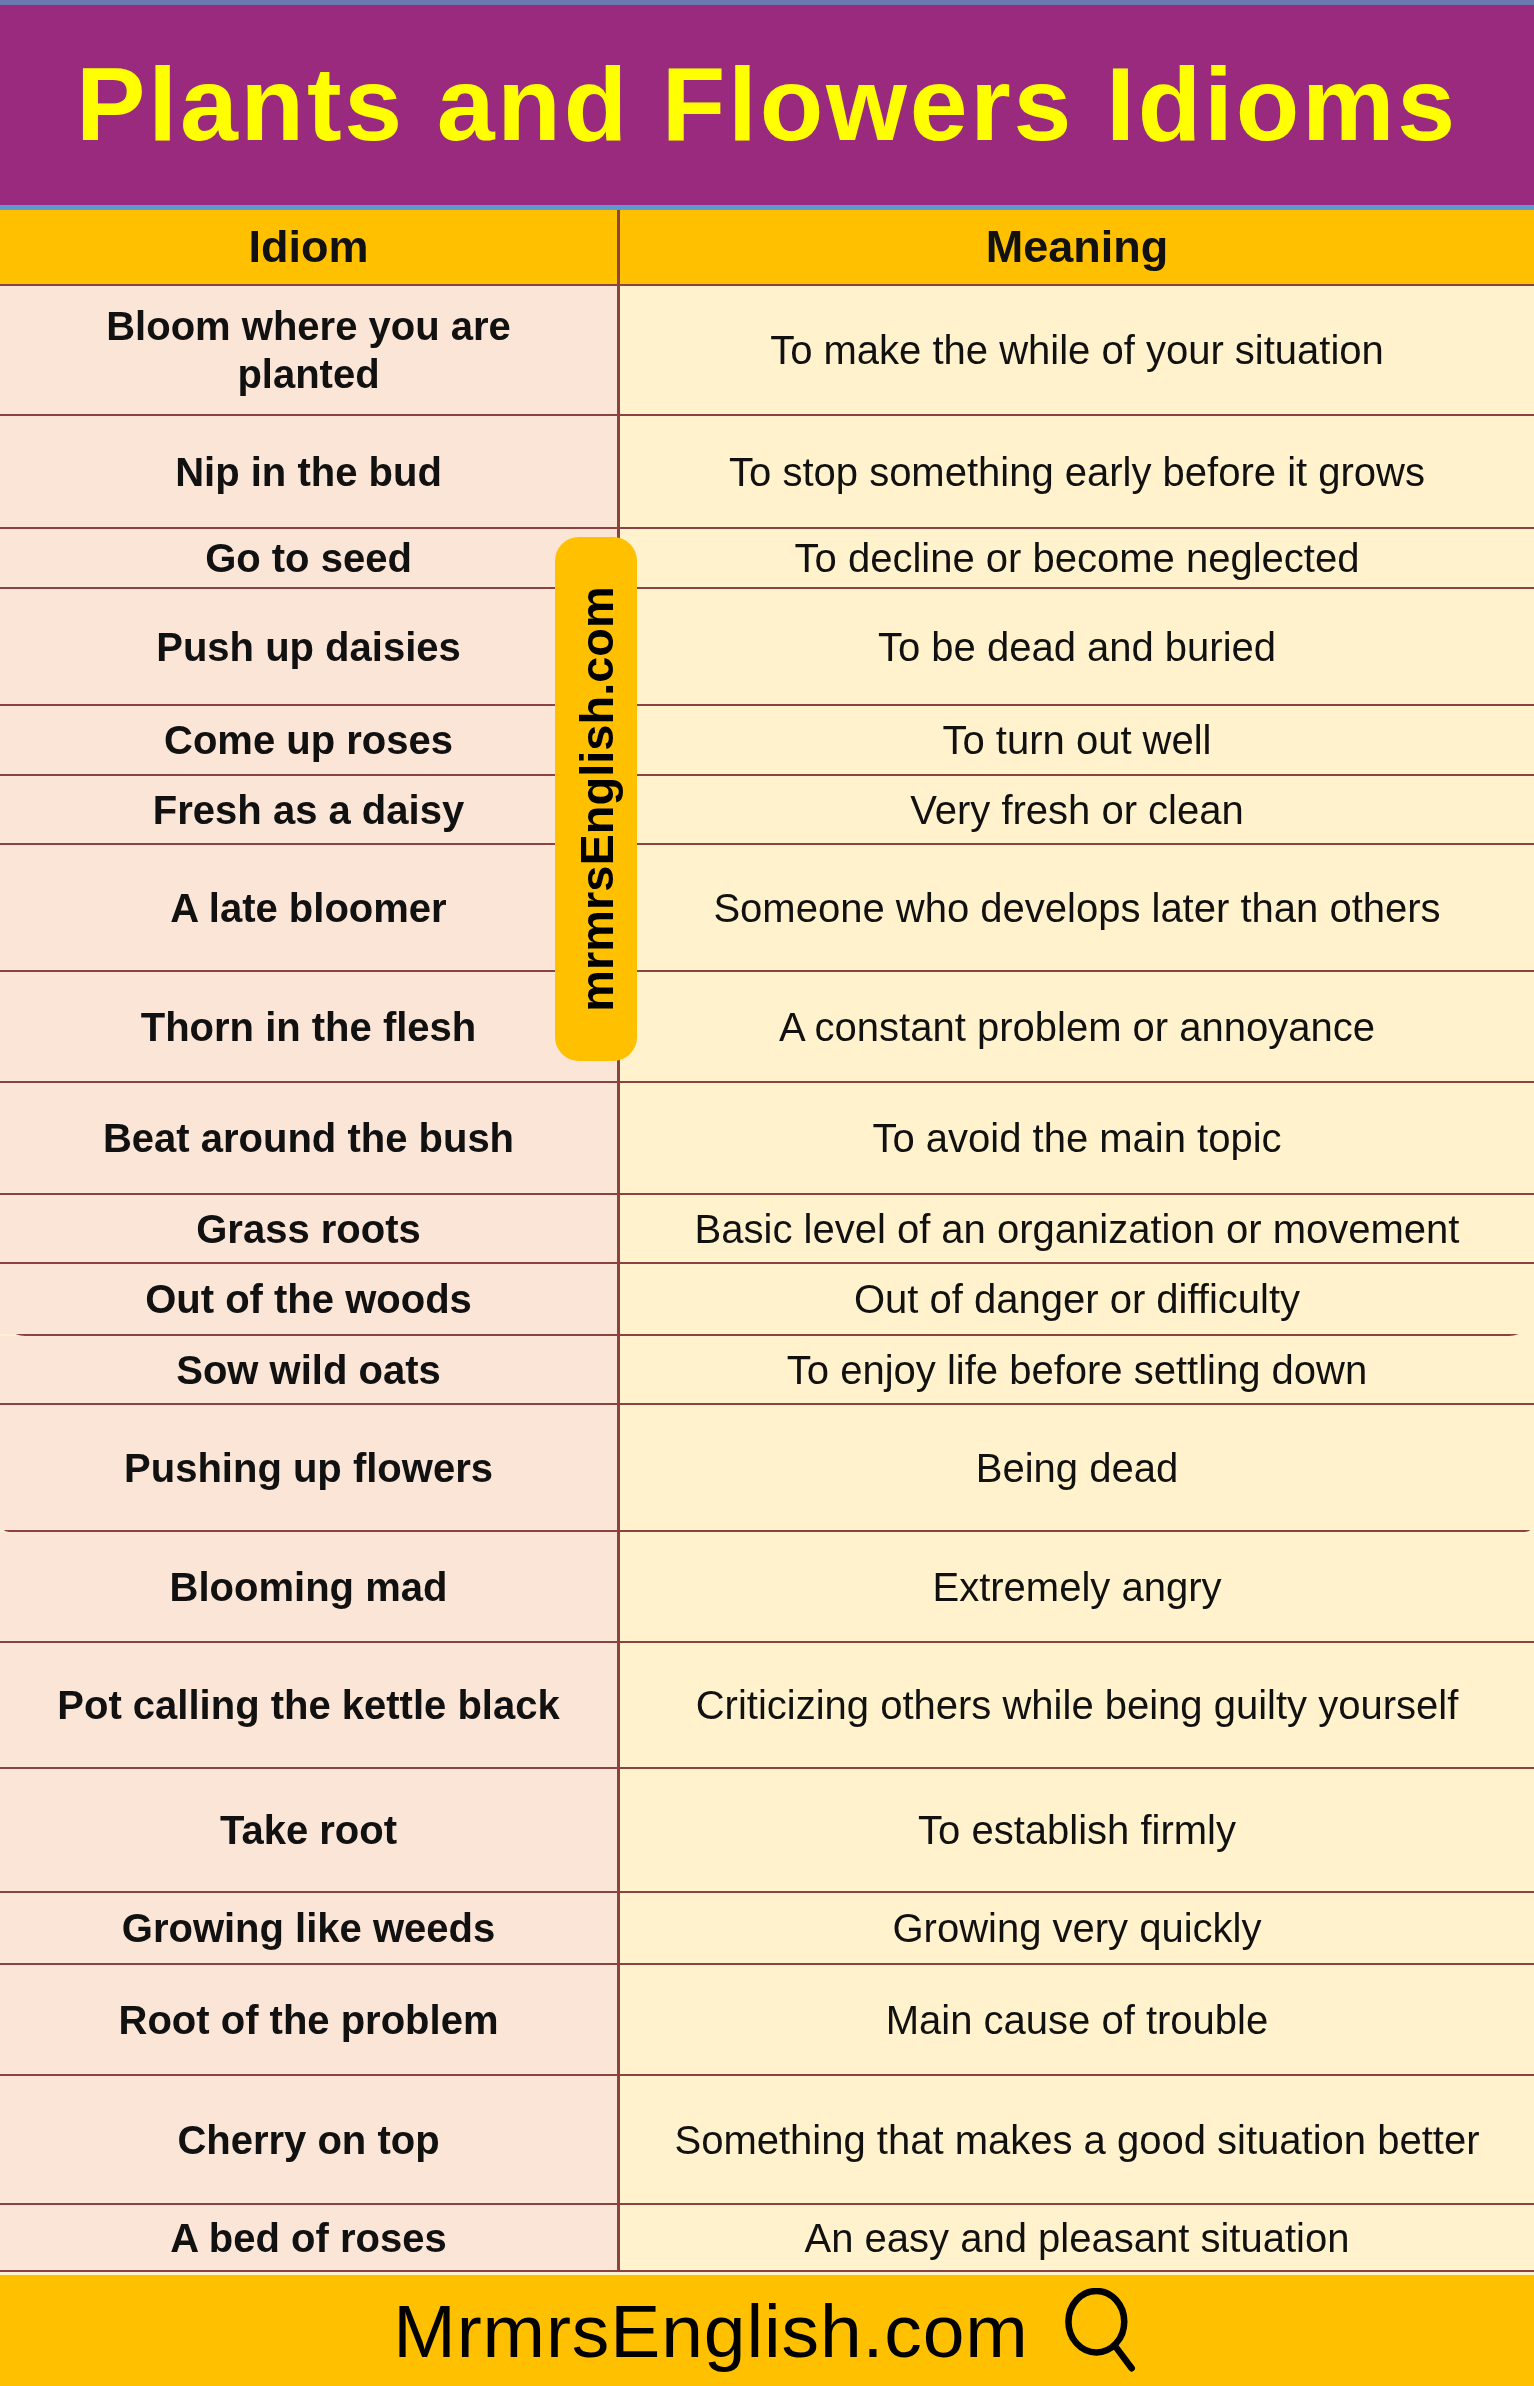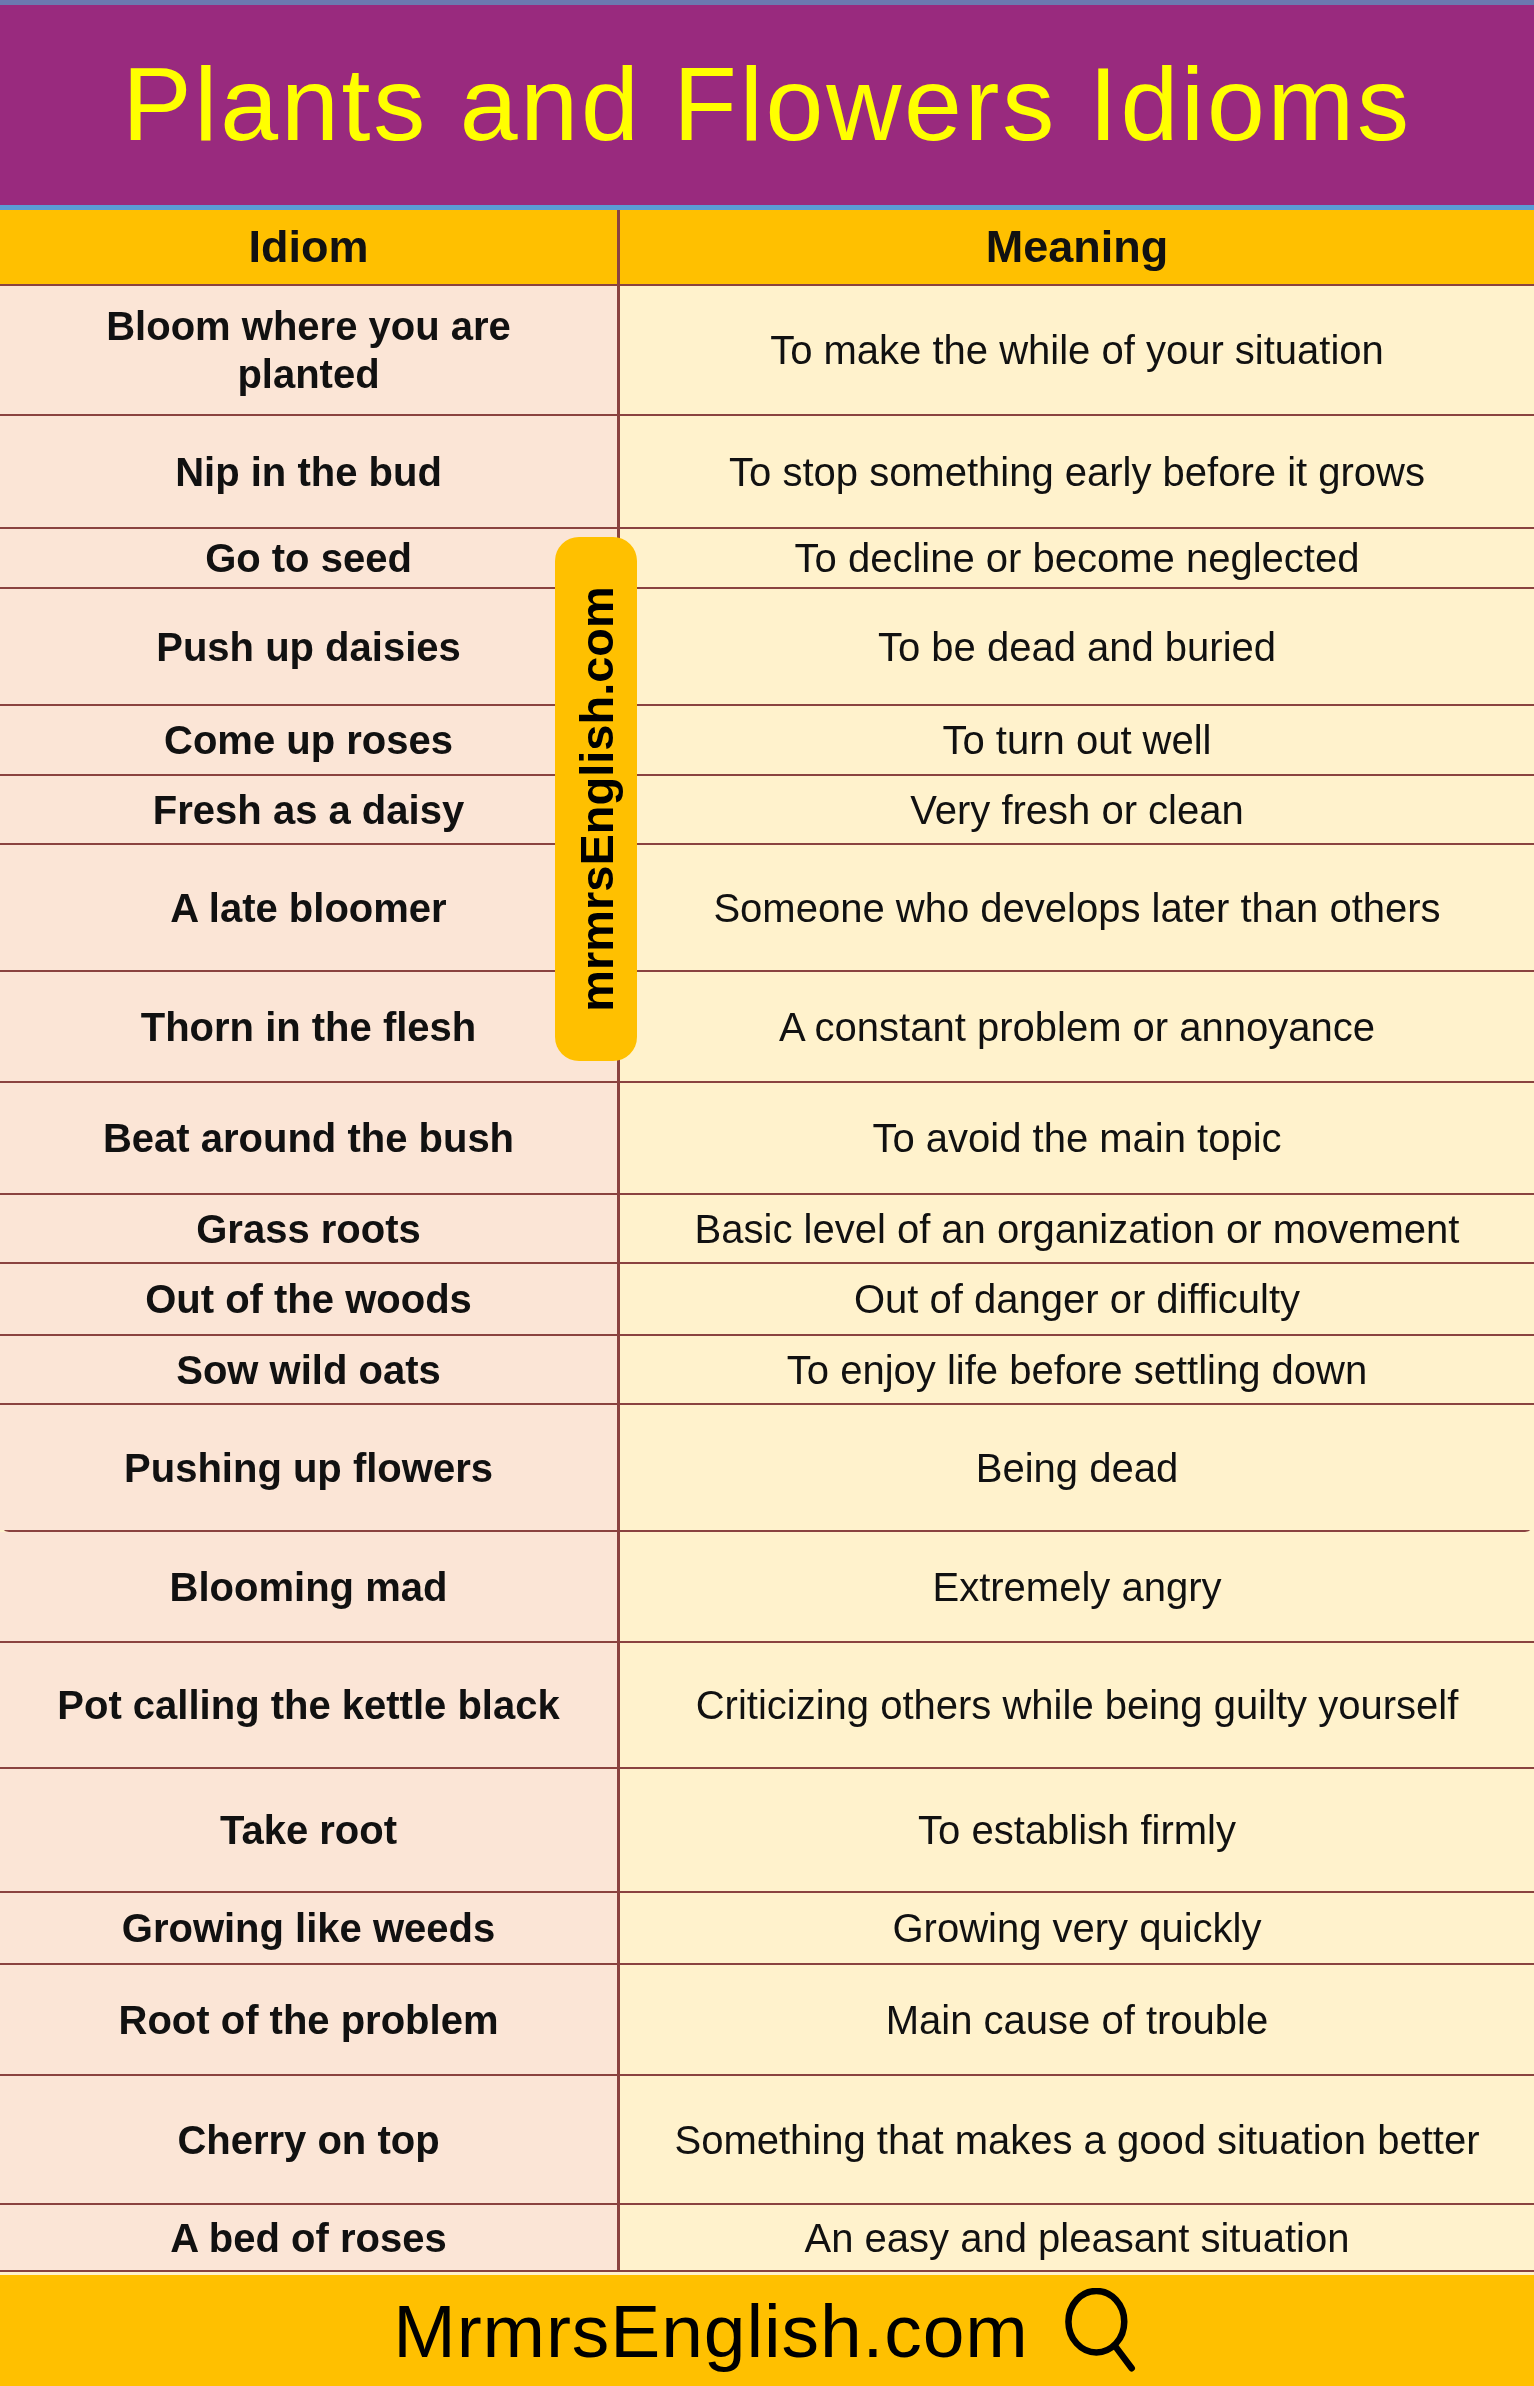--- a/index.html
+++ b/index.html
@@ -19,21 +19,21 @@
   
   .top-strip { height:4.7px; background: var(--topstrip, #6B79B0); }
   .banner {
     height:200px;
     background: var(--purple, #992A7E);
     display:flex; align-items:center; justify-content:center;
   }
   .banner h1 {
     margin:0;
     font-size:104px;
-    font-weight:400;
+    font-weight:700;
     letter-spacing:2.8px;
     color: var(--title_yellow, #FFFF00);
     white-space:nowrap;
   }
   .blue-line { height:5.6px; background: var(--blue, #5B9BD5); }
 
   
   .tbl { width:100%; }
   .row { display:flex; box-sizing:border-box; border-bottom:2.8px solid var(--border, #8A4340); }
   .cell {
@@ -147,21 +147,21 @@
           <div class="cell meaning">A constant problem or annoyance</div>
         </div>
         <div class="row" style="height: 112px;">
           <div class="cell idiom">Beat around the bush</div>
           <div class="cell meaning">To avoid the main topic</div>
         </div>
         <div class="row" style="height: 69px;">
           <div class="cell idiom">Grass roots</div>
           <div class="cell meaning">Basic level of an organization or movement</div>
         </div>
-        <div class="row" style="height: 72px;">
+        <div class="row" style="height: 72px; border-radius: 25px;">
           <div class="cell idiom">Out of the woods</div>
           <div class="cell meaning">Out of danger or difficulty</div>
         </div>
         <div class="row" style="height: 69px;">
           <div class="cell idiom">Sow wild oats</div>
           <div class="cell meaning">To enjoy life before settling down</div>
         </div>
         <div class="row" style="height: 127px; border-radius: 9px;">
           <div class="cell idiom">Pushing up flowers</div>
           <div class="cell meaning">Being dead</div>

